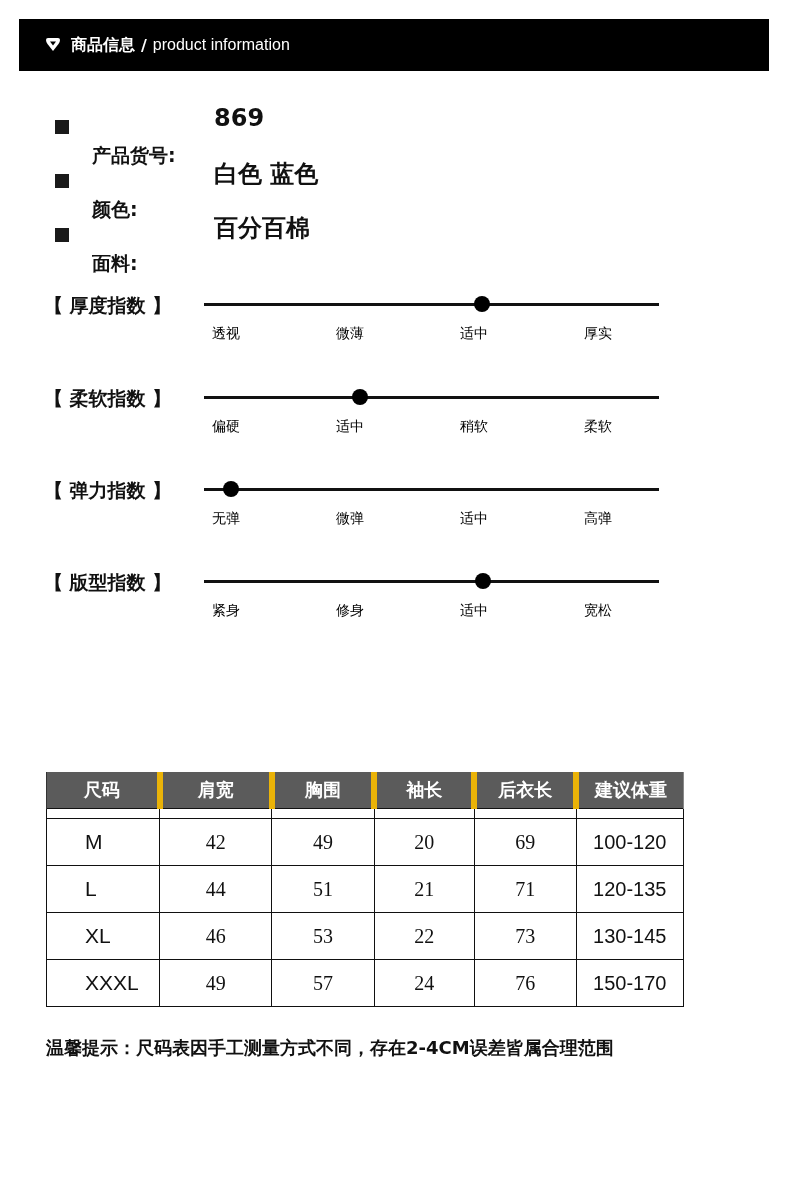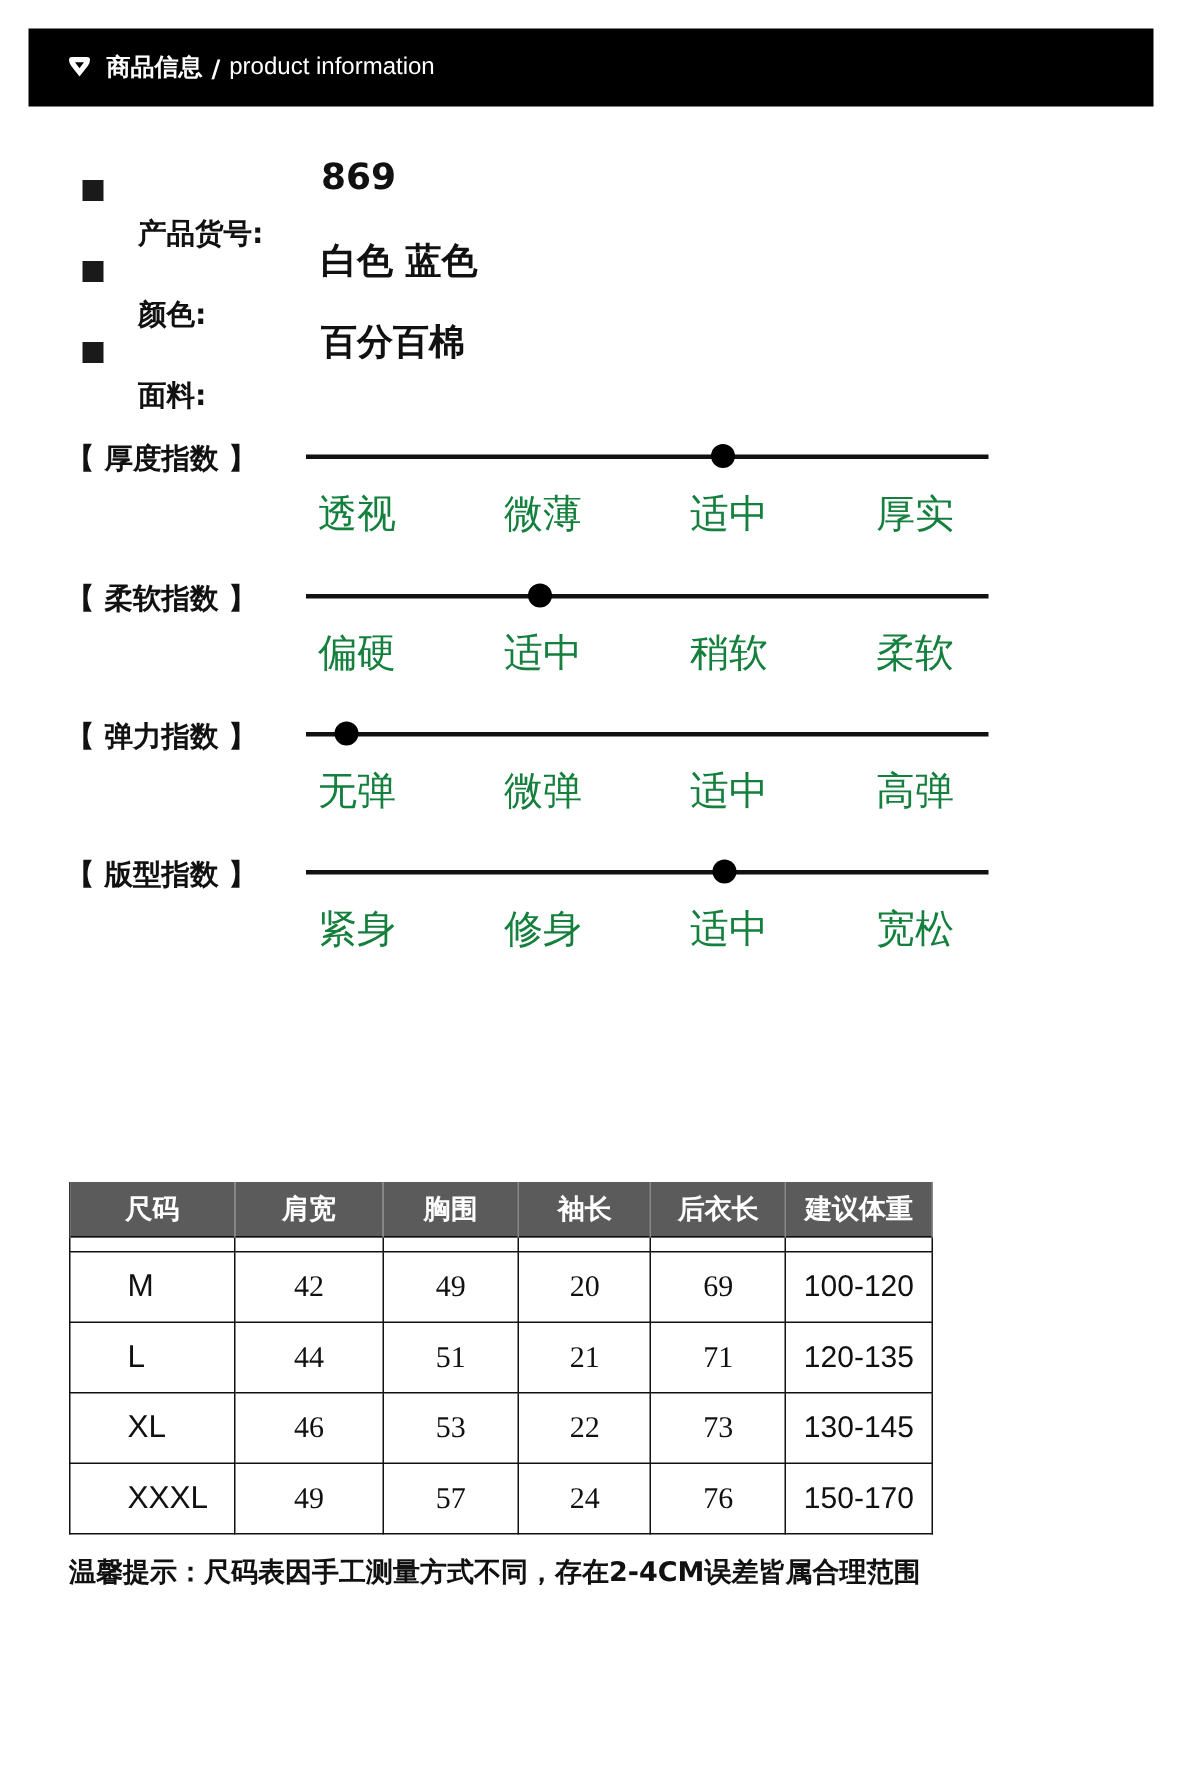--- a/index.html
+++ b/index.html
@@ -15,25 +15,25 @@
 
   .info-row { position: absolute; left: 55px; display: flex; align-items: center; }
   .info-bullet { width: 14px; height: 14px; background: #1a1a1a; }
   .info-label { position: absolute; left: 37px; font-size: 19px; font-weight: bold; white-space: nowrap; margin-top: 35px; }
   .info-value { position: absolute; left: 159px; font-size: 24px; font-weight: bold; white-space: nowrap; }
 
   .scale { position: absolute; left: 44px; width: 620px; height: 70px; }
   .scale-title { position: absolute; left: 0; top: -10px; font-size: 19px; font-weight: bold; white-space: nowrap; }
   .scale-line { position: absolute; left: 160px; width: 455px; top: 0; height: 3px; background: #111; }
   .scale-dot { position: absolute; width: 16px; height: 16px; border-radius: 50%; background: #000; top: -7px; }
-  .scale-opt { position: absolute; top: 22px; font-size: 26px; white-space: nowrap; color: #15803d; }
+  .scale-opt { position: absolute; top: 22px; font-size: 14px; white-space: nowrap; color: #000000; }
 
-  table.size { position: absolute; left: 46px; top: 788px; width: 576px; border-collapse: collapse; }
+  table.size { position: absolute; left: 46px; top: 772px; width: 638px; border-collapse: collapse; }
   table.size th { background: #5b5b5b; color: #fff; font-size: 18px; font-weight: bold; height: 36px;
-                  border-left: 1px solid #eab308; border-right: 1px solid #888; padding: 0; }
+                  border-left: 6px solid #eab308; border-right: 1px solid #888; padding: 0; }
   table.size th:first-child { border-left: 1px solid #333; }
   table.size tr.gap td { height: 9px; border-left: 1px solid #111; border-right: 1px solid #111; border-bottom: 1px solid #111; padding: 0; }
   table.size td { height: 46px; border: 1px solid #111; text-align: center; font-size: 20px; padding: 0; }
   table.size td.sz { text-align: left; padding-left: 38px; font-family: "Liberation Sans", sans-serif; font-size: 21px; }
   table.size td.num { font-family: "Liberation Serif", serif; font-size: 20px; }
   table.size td.wt { font-family: "Liberation Sans", sans-serif; font-size: 20px; }
 
   .tip { position: absolute; left: 46px; top: 1036px; font-size: 18px; font-weight: bold; white-space: nowrap; }
 </style>
 </head>

